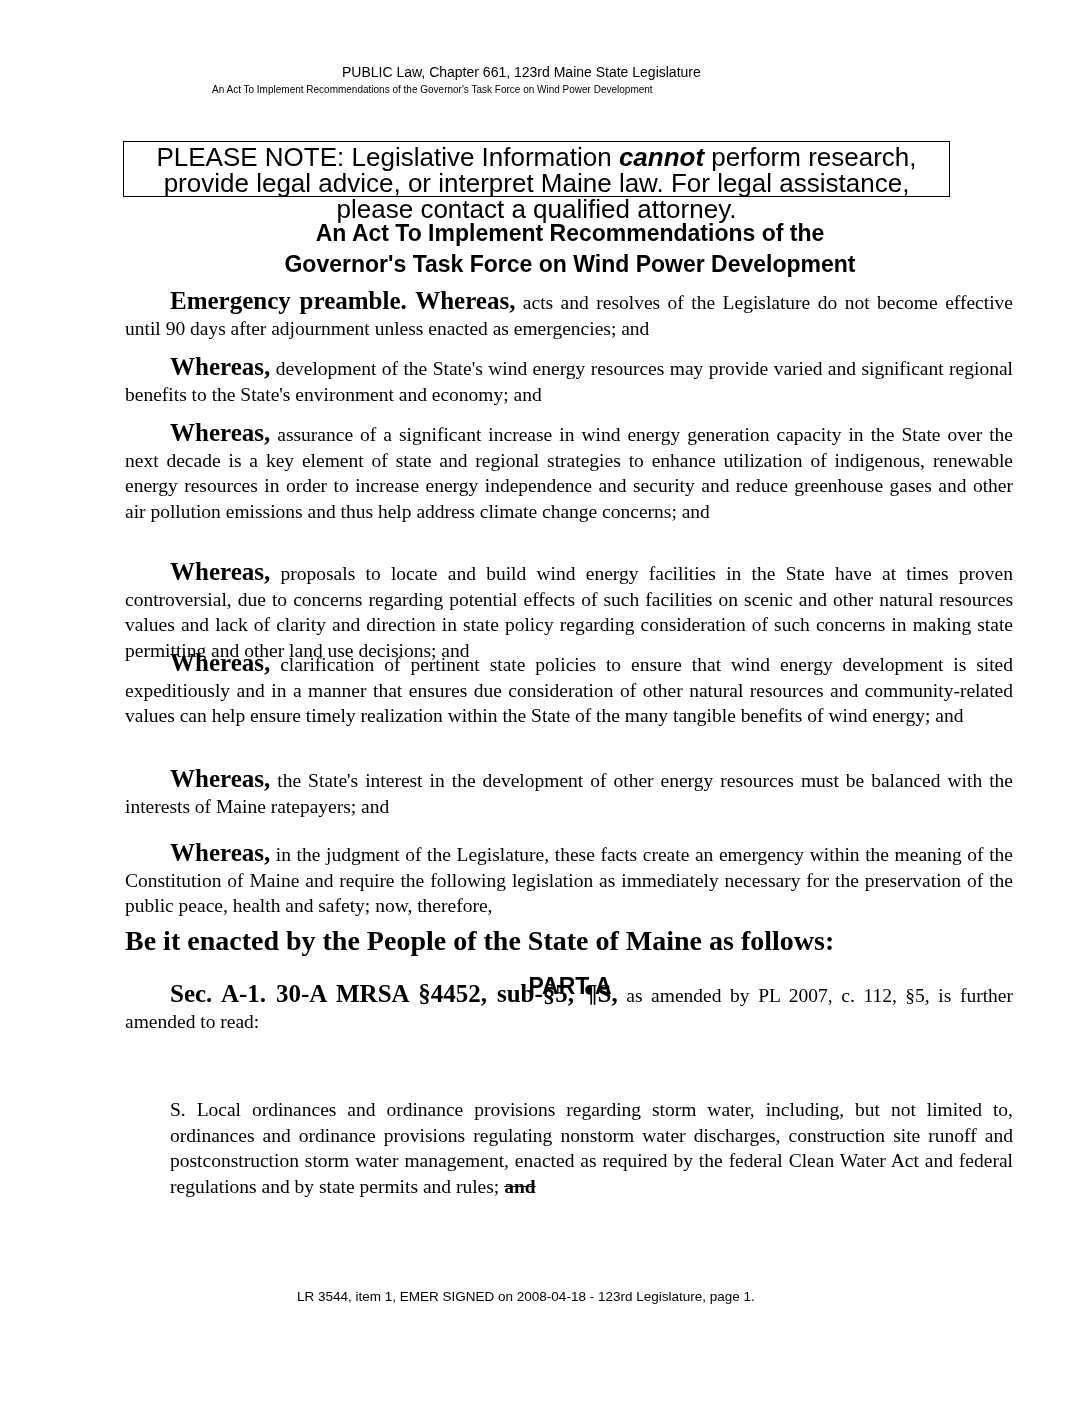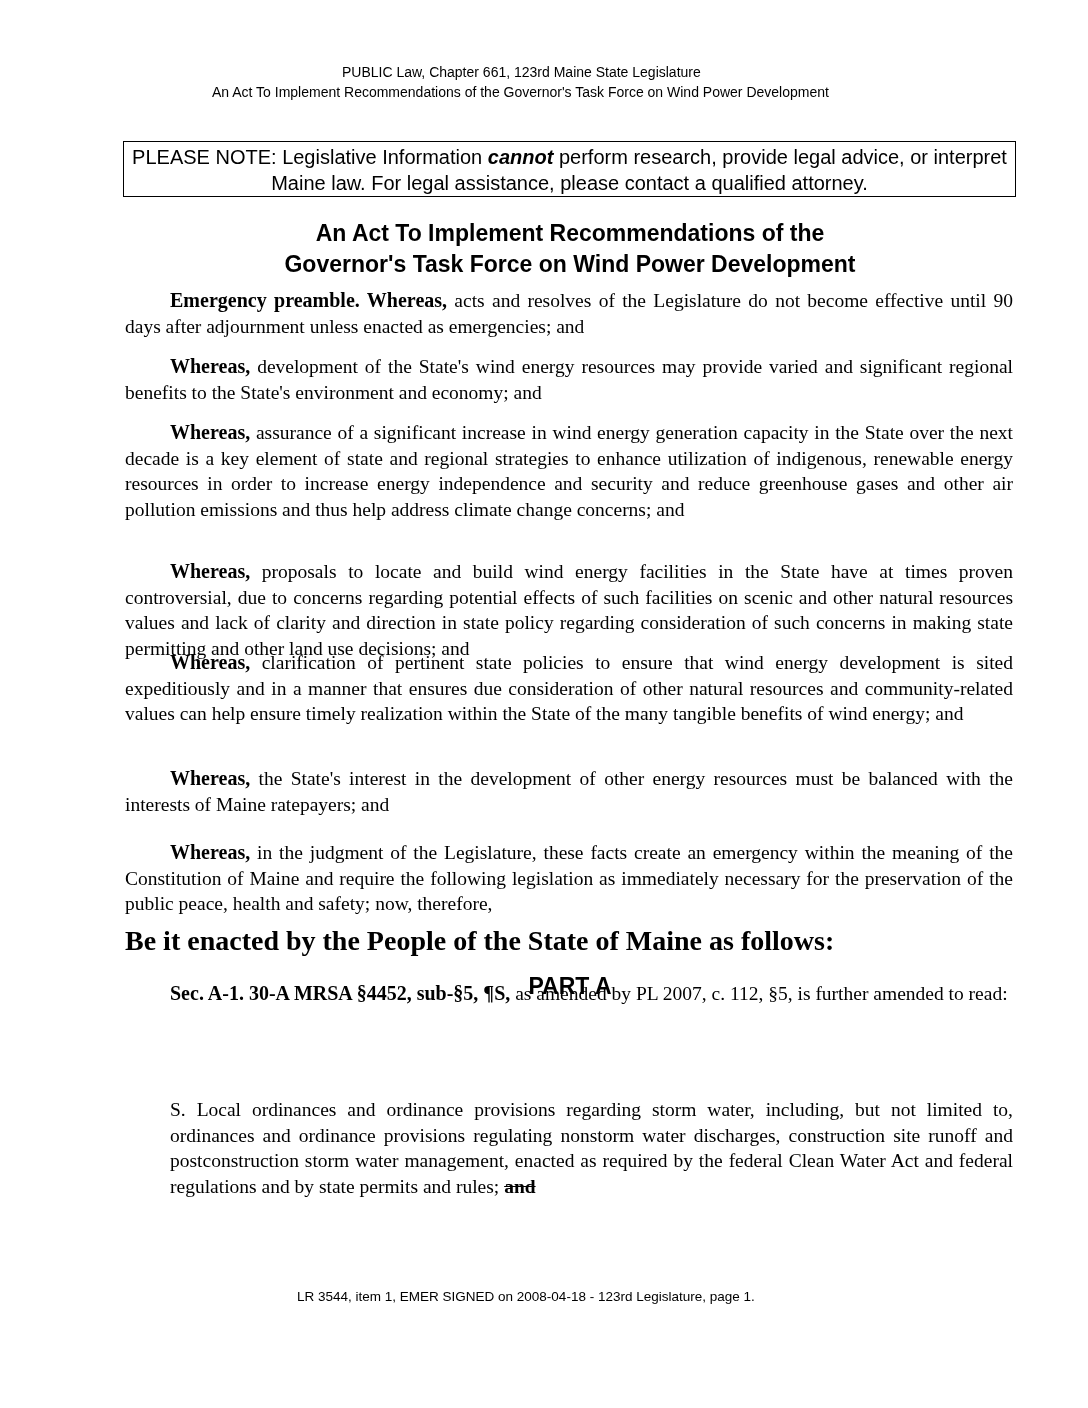--- a/index.html
+++ b/index.html
@@ -1,35 +1,35 @@
 <!DOCTYPE html>
 <html><head>
 <meta charset="utf-8">
 <style>
   html, body { margin: 0; padding: 0; background: #ffffff; }
   body { width: 1088px; height: 1408px; position: relative; overflow: hidden; color: #000; }
   .sans { font-family: "Liberation Sans", sans-serif; text-align: right; }
   .serif { font-family: "Liberation Serif", serif; }
   .header { position: absolute; top: 64px; left: 0; width: 1088px; }
   .header .l1 { position: absolute; left: 342px; top: 0; font-size: 14px; white-space: nowrap; }
-  .header .l2 { position: absolute; left: 212px; top: 20px; font-size: 14px; white-space: nowrap; }
+  .header .l2 { position: absolute; left: 212px; top: 20px; font-size: 10px; white-space: nowrap; }
   .note {
-    position: absolute; left: 123px; top: 141px; width: 893px; height: 56px;
+    position: absolute; left: 123px; top: 141px; width: 827px; height: 56px;
     border: 1px solid #000; box-sizing: border-box; text-align: center;
-    font-size: 20px; line-height: 26px; padding-top: 2px;
+    font-size: 26px; line-height: 26px; padding-top: 2px;
   }
   .title {
     position: absolute; left: 0; top: 218px; width: 1140px; text-align: center;
     font-size: 23px; font-weight: bold; line-height: 31px;
   }
   .para {
     position: absolute; left: 125px; width: 888px; font-size: 19.5px; line-height: 25.5px;
     text-align: justify;
   }
-  .para .lead { font-weight: bold; font-size: 20px; }
+  .para .lead { font-weight: bold; font-size: 25px; }
   .indent { text-indent: 45px; }
   .enact { position: absolute; left: 125px; top: 925px; font-size: 28px; font-weight: bold; }
   .part { position: absolute; left: 0; width: 1140px; top: 973px; text-align: center; font-size: 23px; font-weight: bold; }
   .sub { position: absolute; left: 170px; width: 843px; font-size: 19.5px; line-height: 25.5px; text-align: justify; }
   .strike { text-decoration: line-through; font-weight: bold; }
   .footer { position: absolute; left: 297px; top: 1289px; font-size: 13.5px; white-space: nowrap; }
 </style>
 </head>
 <body>
 

